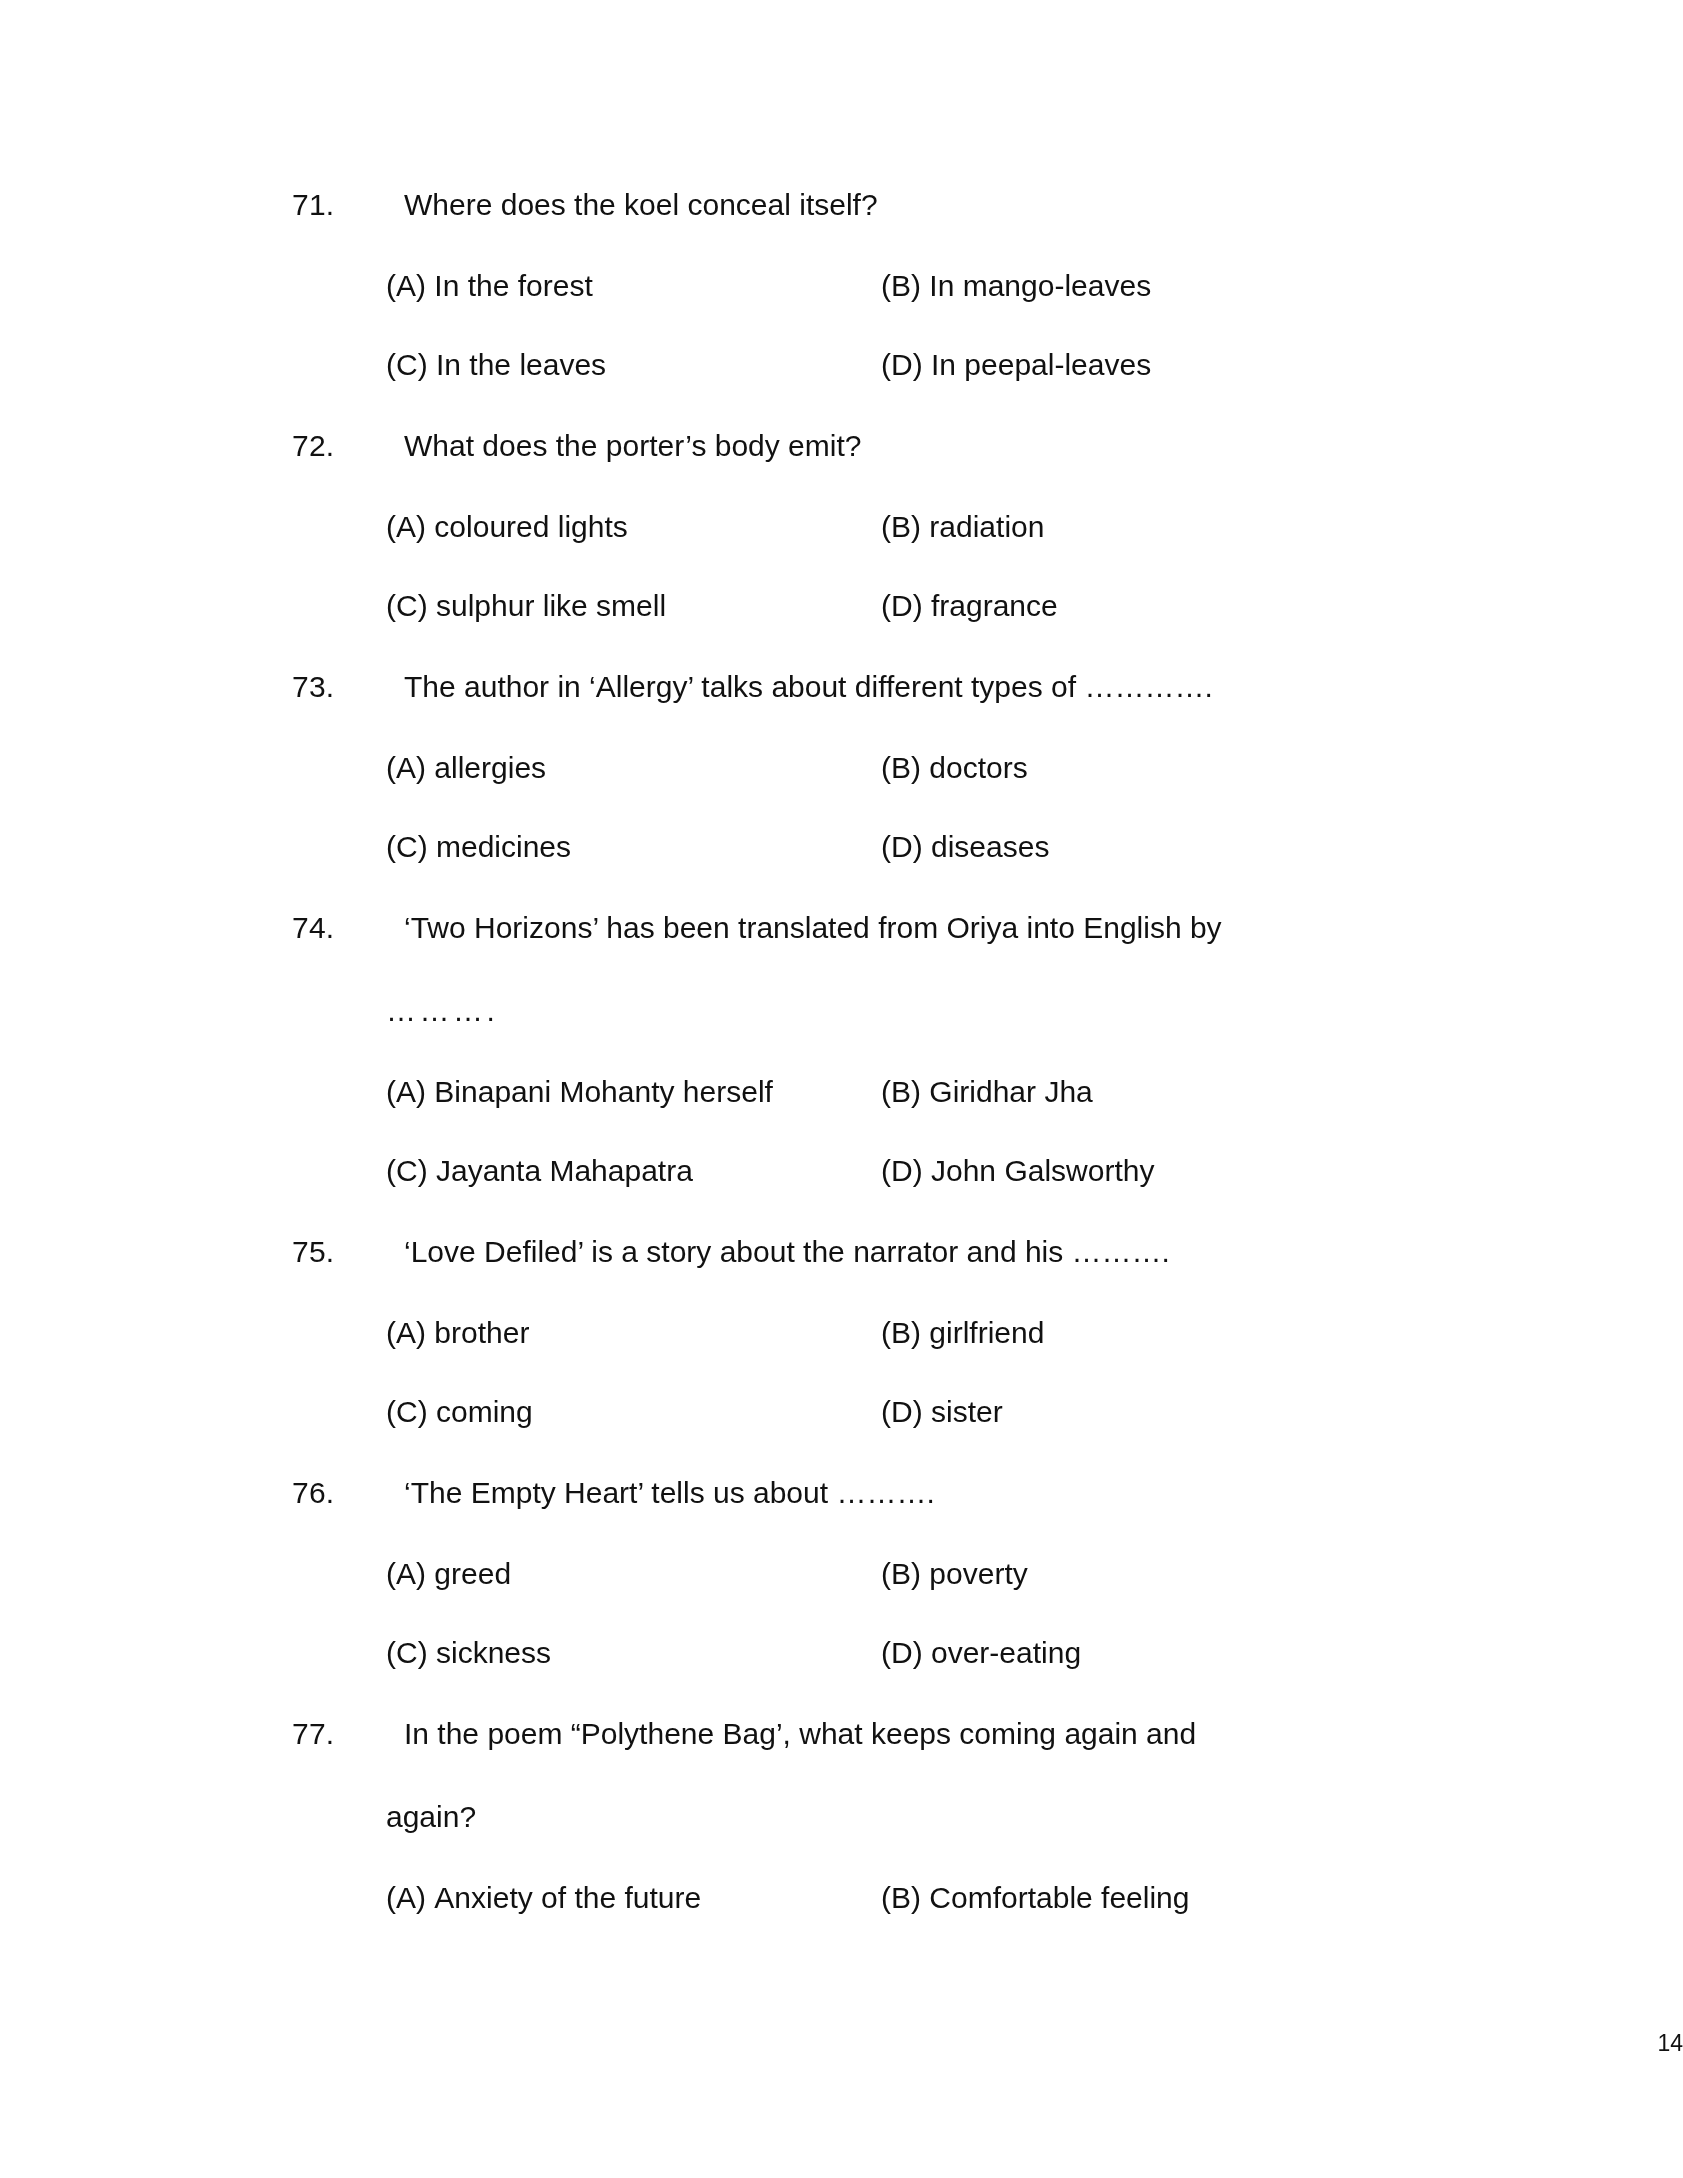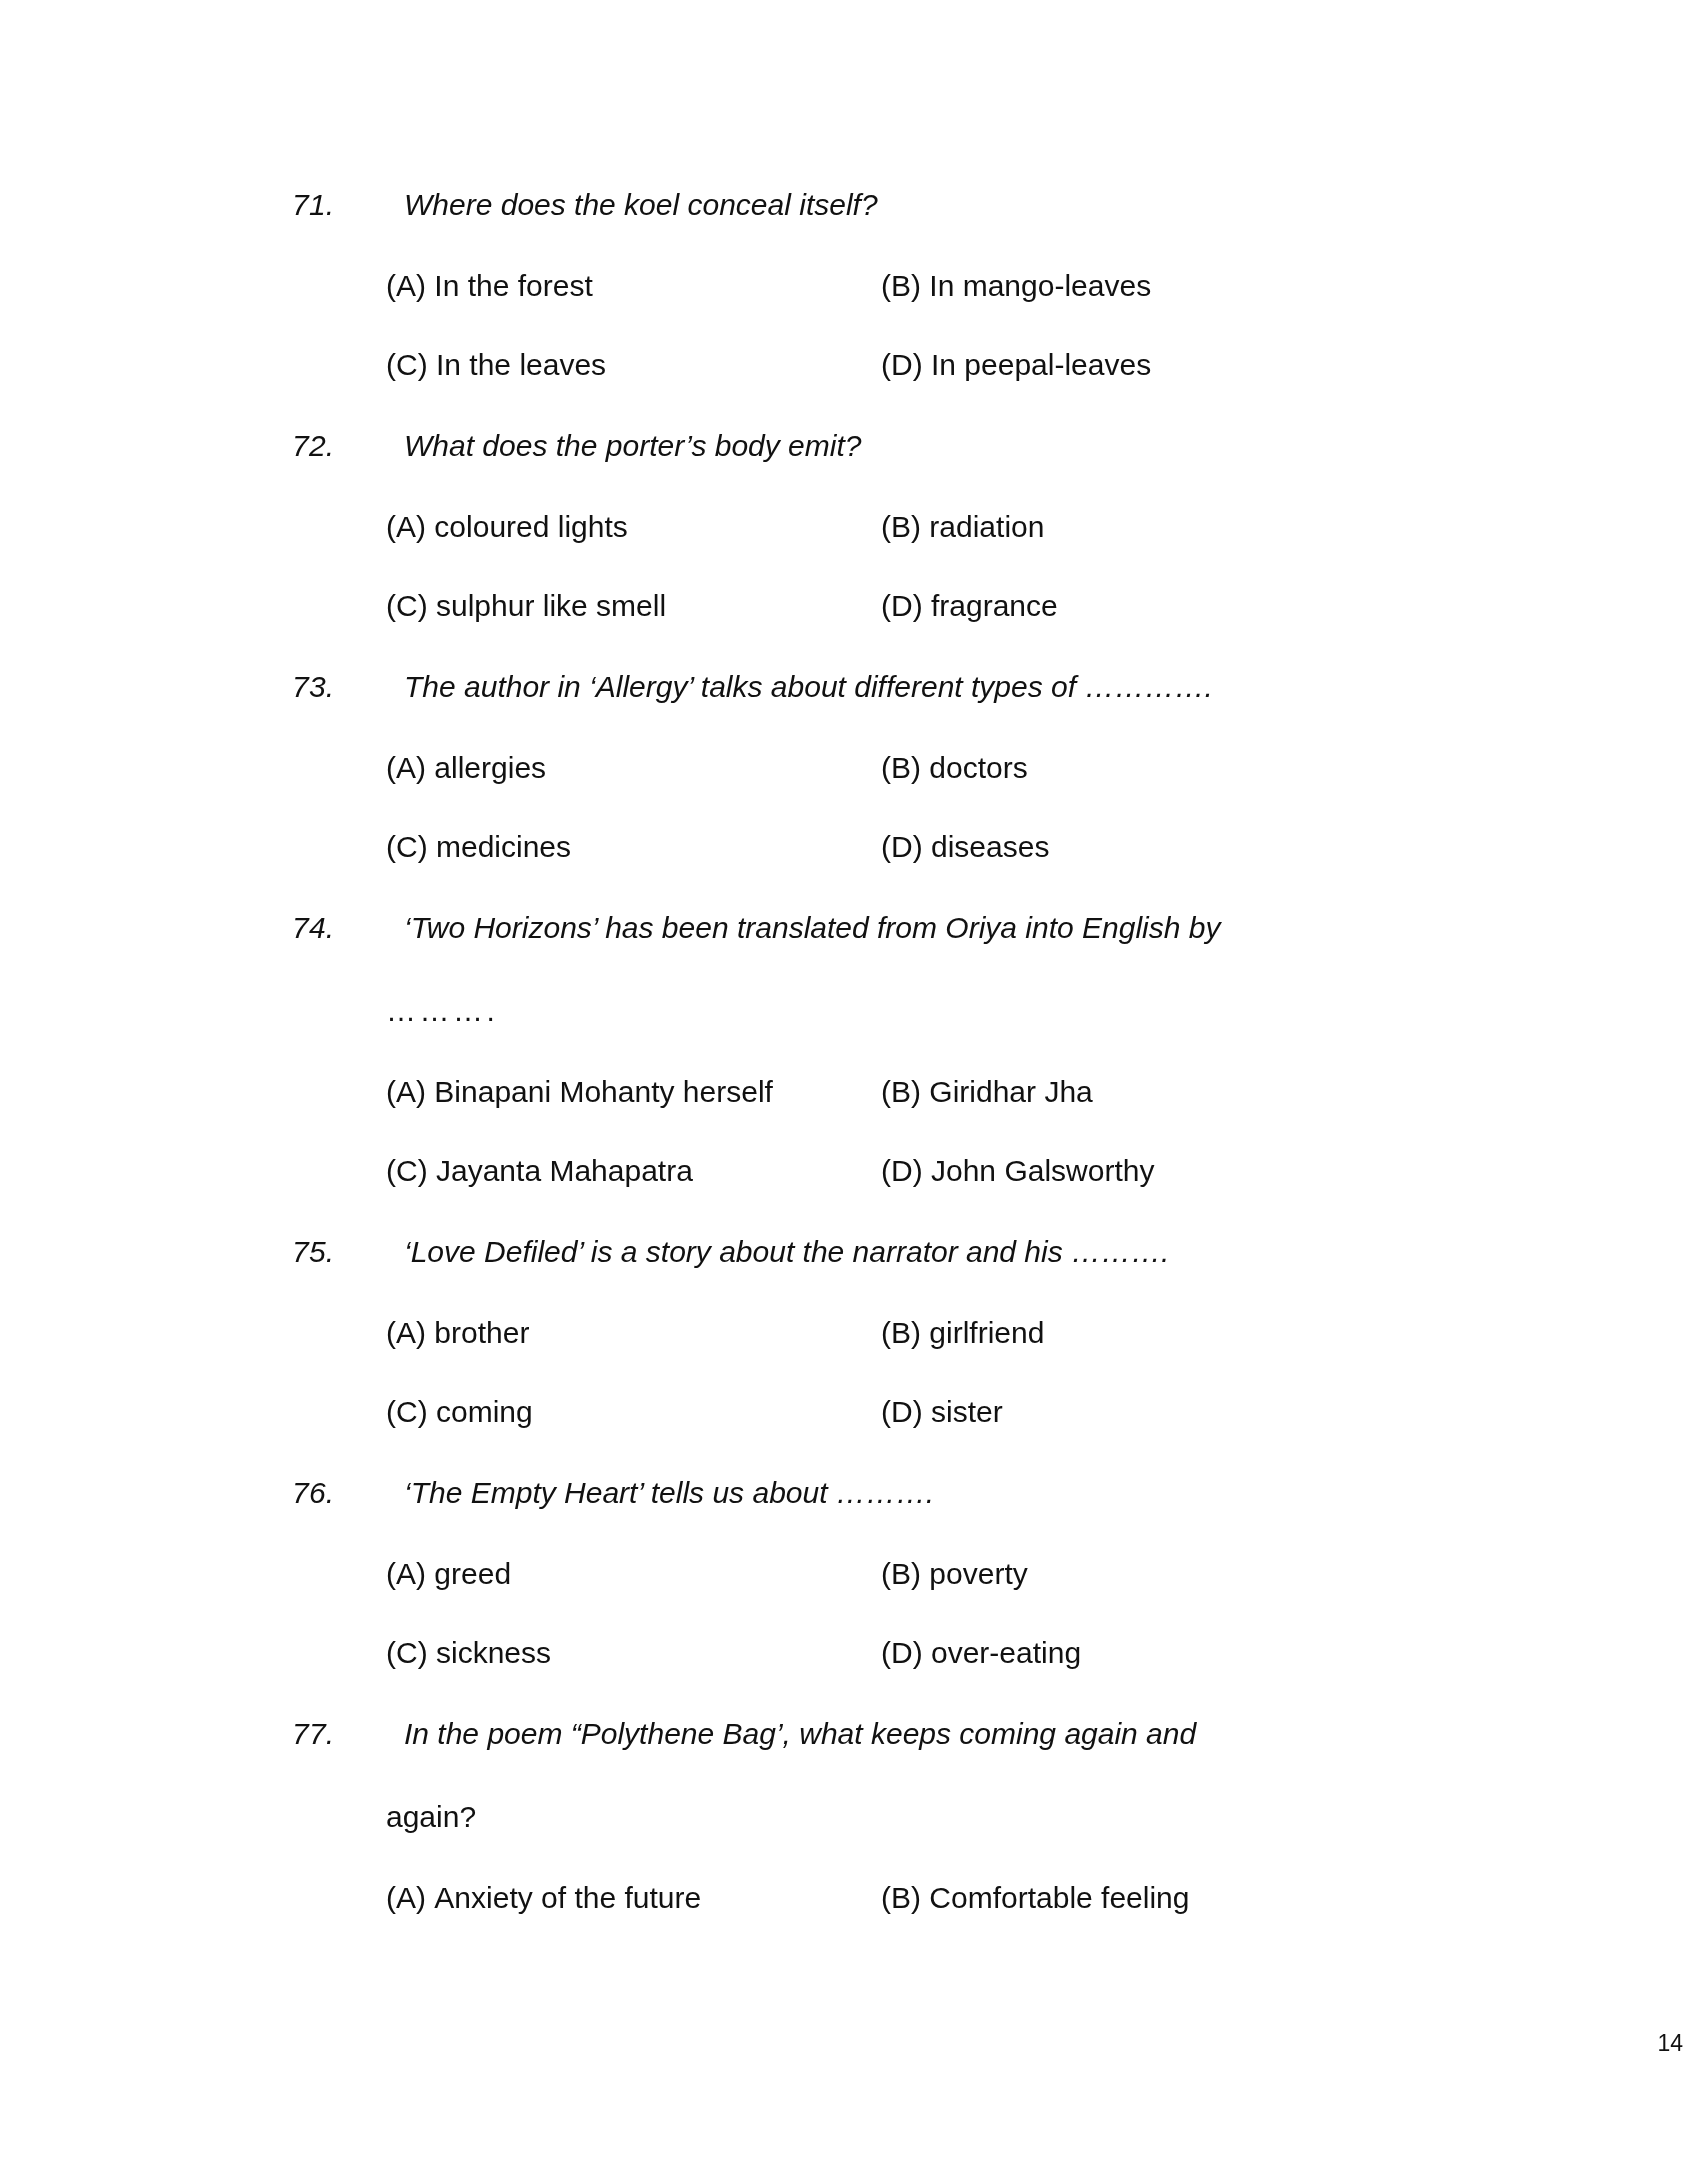--- a/index.html
+++ b/index.html
@@ -36,21 +36,20 @@
   
   .question {
     position: relative;
     margin-bottom: 0;
   }
 
   .q-stem-row {
     position: relative;
     display: block;
     min-height: 83px;
-    font-style: italic;
   }
 
   .q-num {
     position: absolute;
     left: 0;
     top: 0;
     width: 69px;
     font-size: 30px;
     line-height: 83px;
     letter-spacing: 0.2px;

